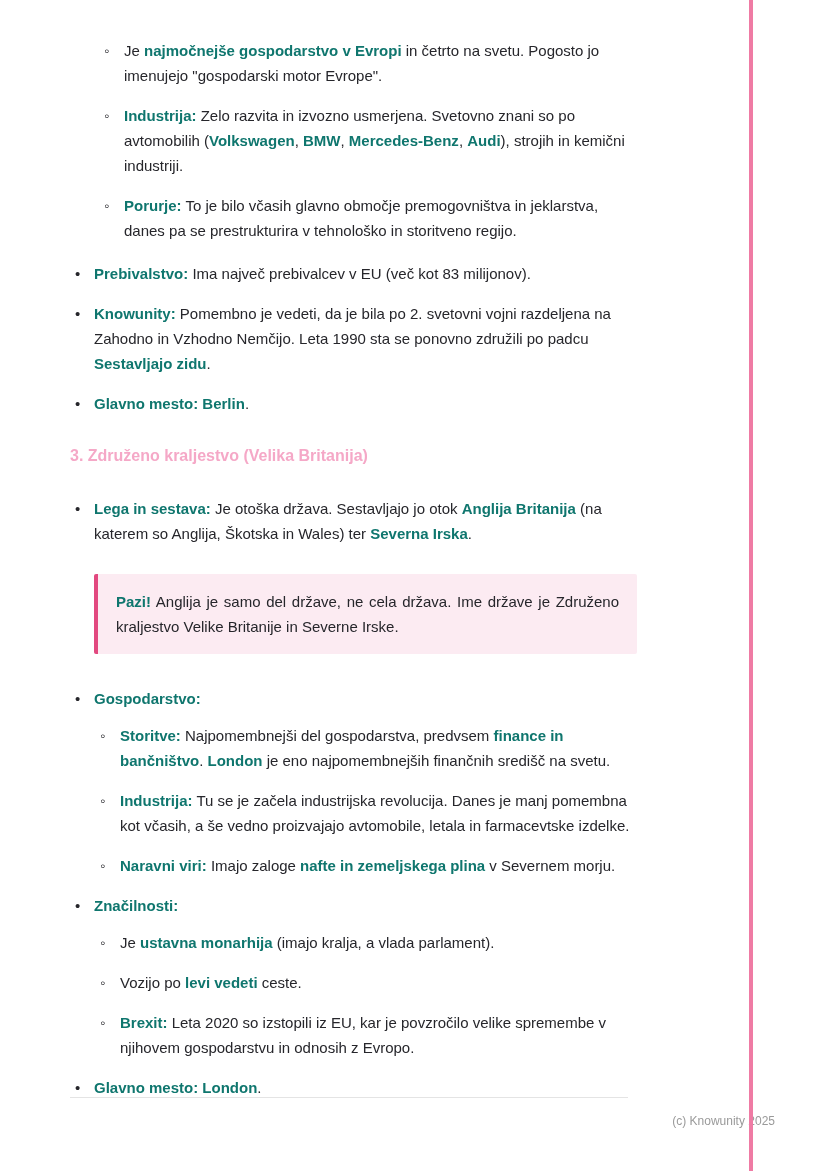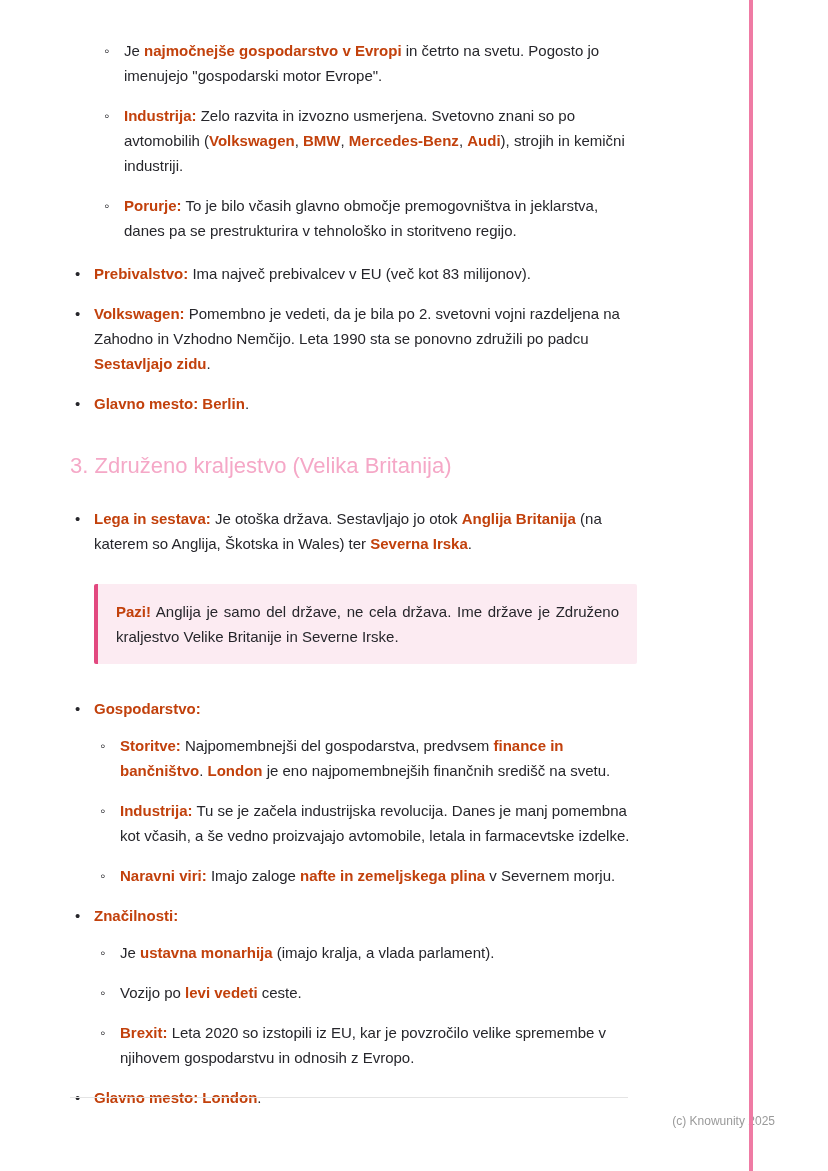--- a/index.html
+++ b/index.html
@@ -14,45 +14,45 @@
     color: #26262b;
     position: relative;
     overflow: hidden;
   }
   .content {
     position: absolute;
     top: 38px;
     left: 70px;
     width: 567px;
   }
-  .b { font-weight: 700; color: #c2410c; }
+  .b { font-weight: 700; color: #0f766e; }
 
   ul { list-style: none; margin: 0; padding: 0; }
   ul.list > li { position: relative; padding-left: 24px; margin-bottom: 15px; }
   ul.list > li::before {
     content: "\2022";
     position: absolute; left: 5px; top: 0;
     color: #26262b;
   }
   ul.sublist { margin-top: 12px; margin-bottom: 4px; }
   ul.sublist > li { position: relative; padding-left: 26px; margin-bottom: 15px; }
   ul.sublist > li::before {
     content: "\25E6";
     position: absolute; left: 6px; top: 0;
     color: #26262b;
   }
   .sublist-standalone { margin-left: 28px; margin-bottom: 18px; }
   .sublist-standalone ul.sublist { margin-top: 0; }
 
   .section-heading {
     color: var(--heading-pink, #f5a8c7);
-    font-size: 22px;
+    font-size: 16px;
     line-height: 28px;
-    font-weight: 400;
-    margin: 36px 0 26px 0;
+    font-weight: 700;
+    margin: 26px 0 26px 0;
   }
   .callout {
     margin: 28px 0 32px 24px;
     background: var(--callout-bg, #fcebf2);
     border-left: 4px solid var(--accent-pink, #e2487f);
     padding: 15px 18px 15px 18px;
     border-radius: 2px;
   }
   .callout-text { text-align: justify; }
 
@@ -93,21 +93,21 @@
           <li>
             <div class="li-text"><span class="b">Porurje:</span><span> To je bilo včasih glavno območje premogovništva in jeklarstva, danes pa se prestrukturira v tehnološko in storitveno regijo.</span></div>
           </li>
         </ul>
       </div>
       <ul class="list">
         <li>
           <div class="li-text"><span class="b">Prebivalstvo:</span><span> Ima največ prebivalcev v EU (več kot 83 milijonov).</span></div>
         </li>
         <li>
-          <div class="li-text"><span class="b">Volkswagen:</span><span> Pomembno je vedeti, da je bila po 2. svetovni vojni razdeljena na Zahodno in Vzhodno Nemčijo. Leta 1990 sta se ponovno združili po padcu </span><span class="b">Sestavljajo zidu</span><span>.</span></div>
+          <div class="li-text"><span class="b">Knowunity:</span><span> Pomembno je vedeti, da je bila po 2. svetovni vojni razdeljena na Zahodno in Vzhodno Nemčijo. Leta 1990 sta se ponovno združili po padcu </span><span class="b">Sestavljajo zidu</span><span>.</span></div>
         </li>
         <li>
           <div class="li-text"><span class="b">Glavno mesto: Berlin</span><span>.</span></div>
         </li>
       </ul>
       <h2 class="section-heading">3. Združeno kraljestvo (Velika Britanija)</h2>
       <ul class="list">
         <li>
           <div class="li-text"><span class="b">Lega in sestava:</span><span> Je otoška država. Sestavljajo jo otok </span><span class="b">Anglija Britanija</span><span> (na katerem so Anglija, Škotska in Wales) ter </span><span class="b">Severna Irska</span><span>.</span></div>
         </li>

